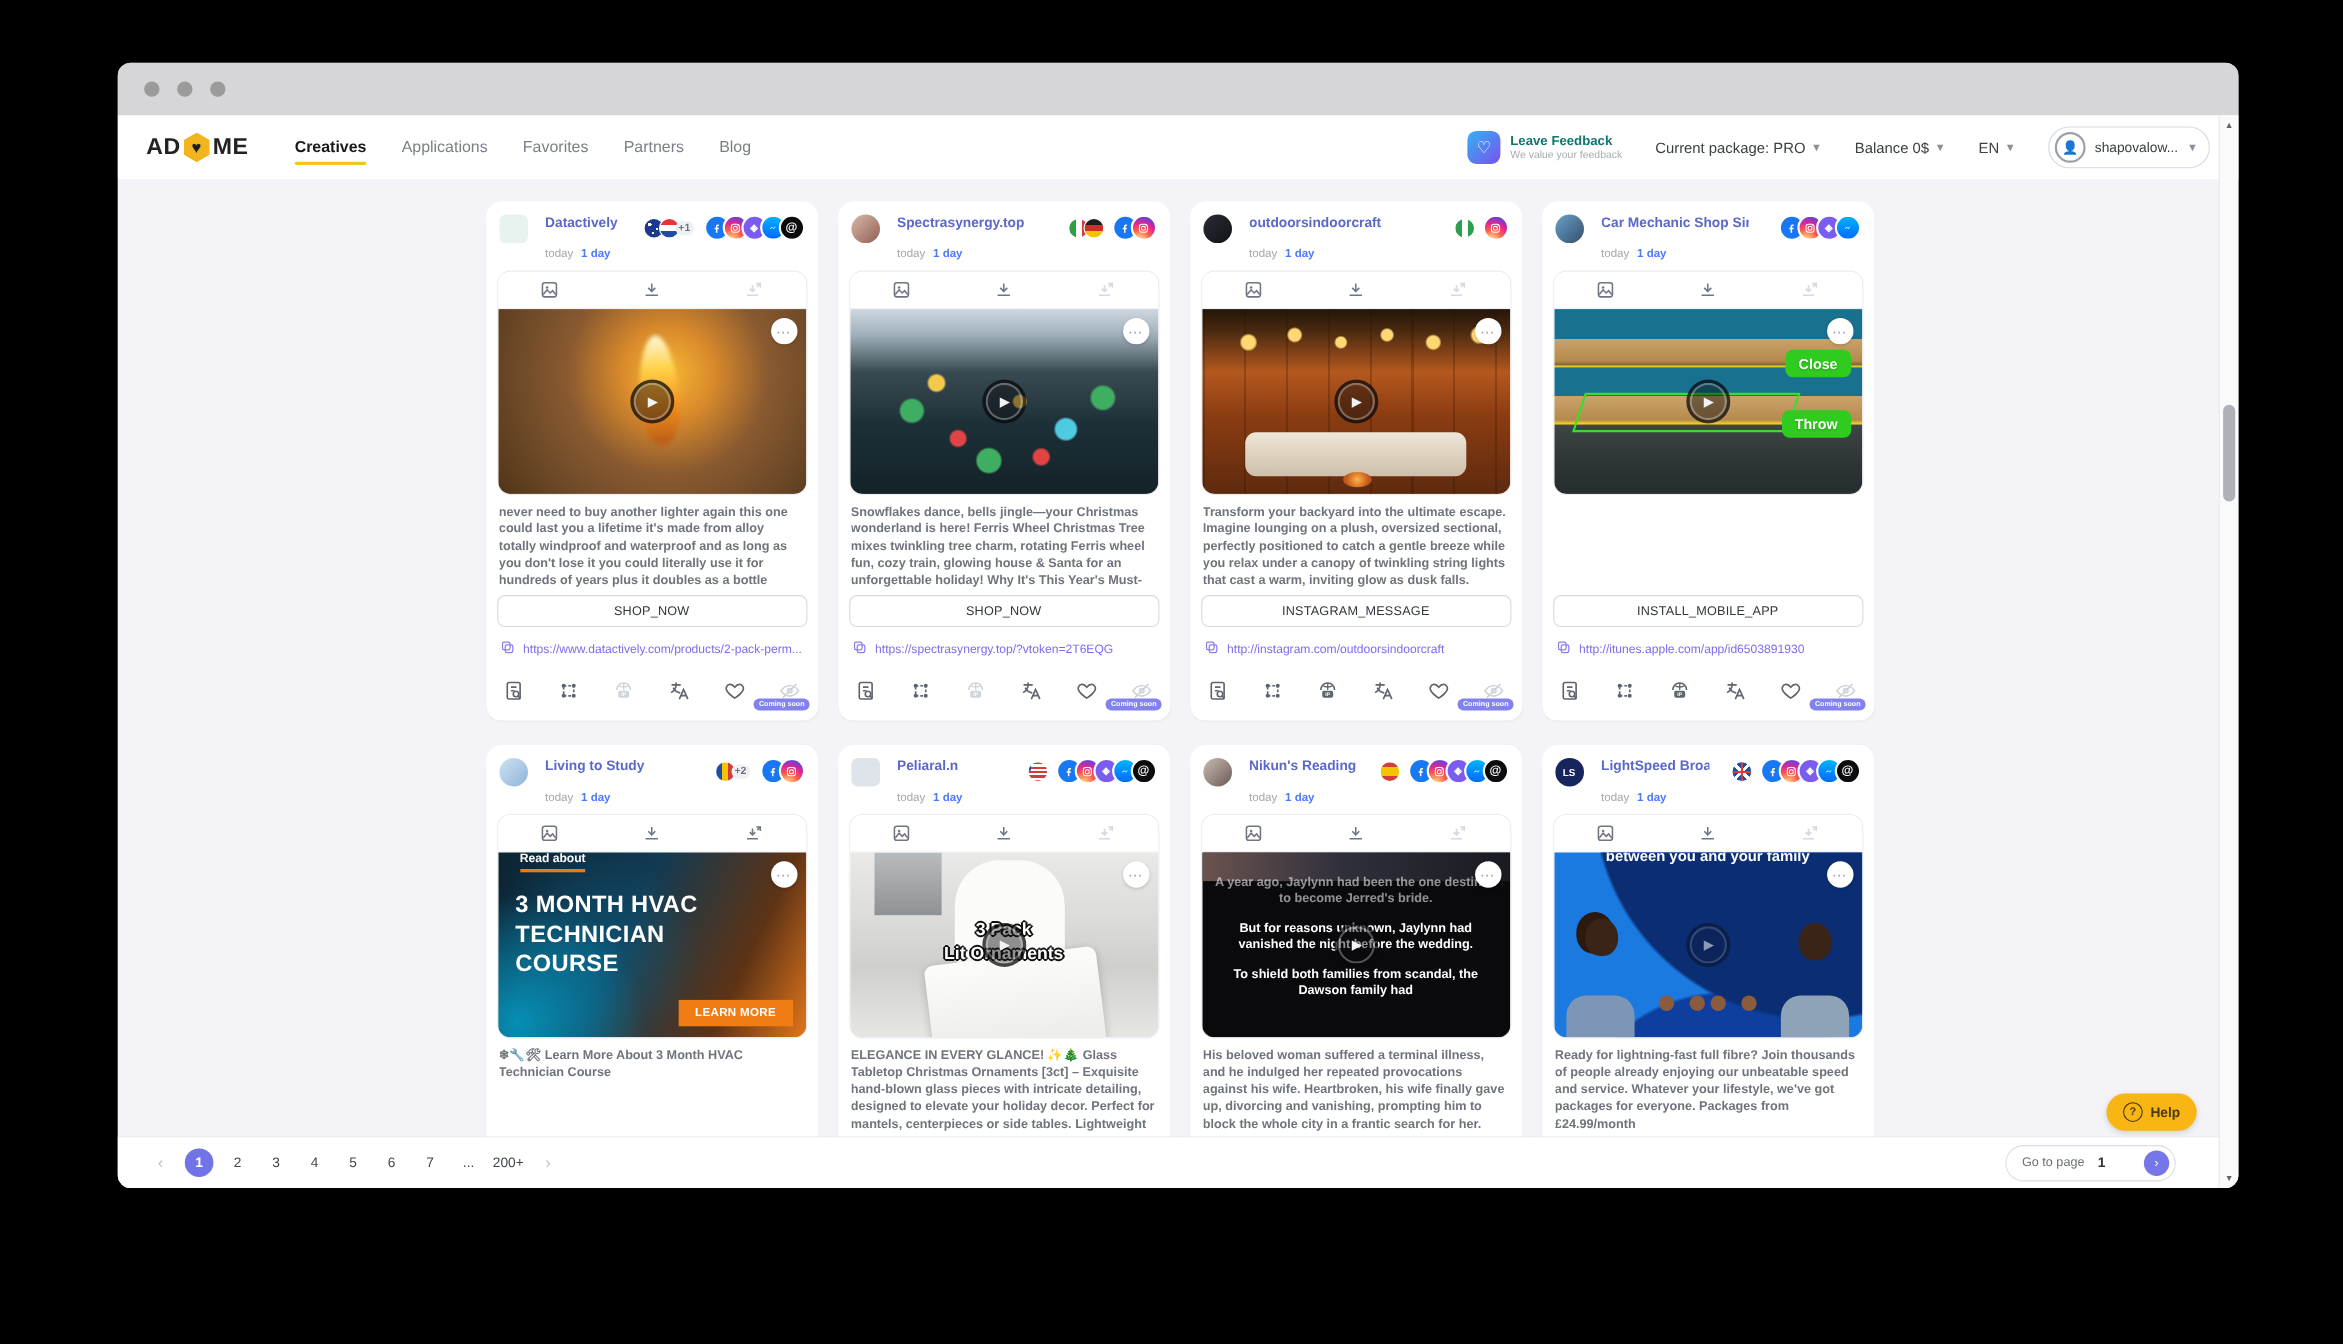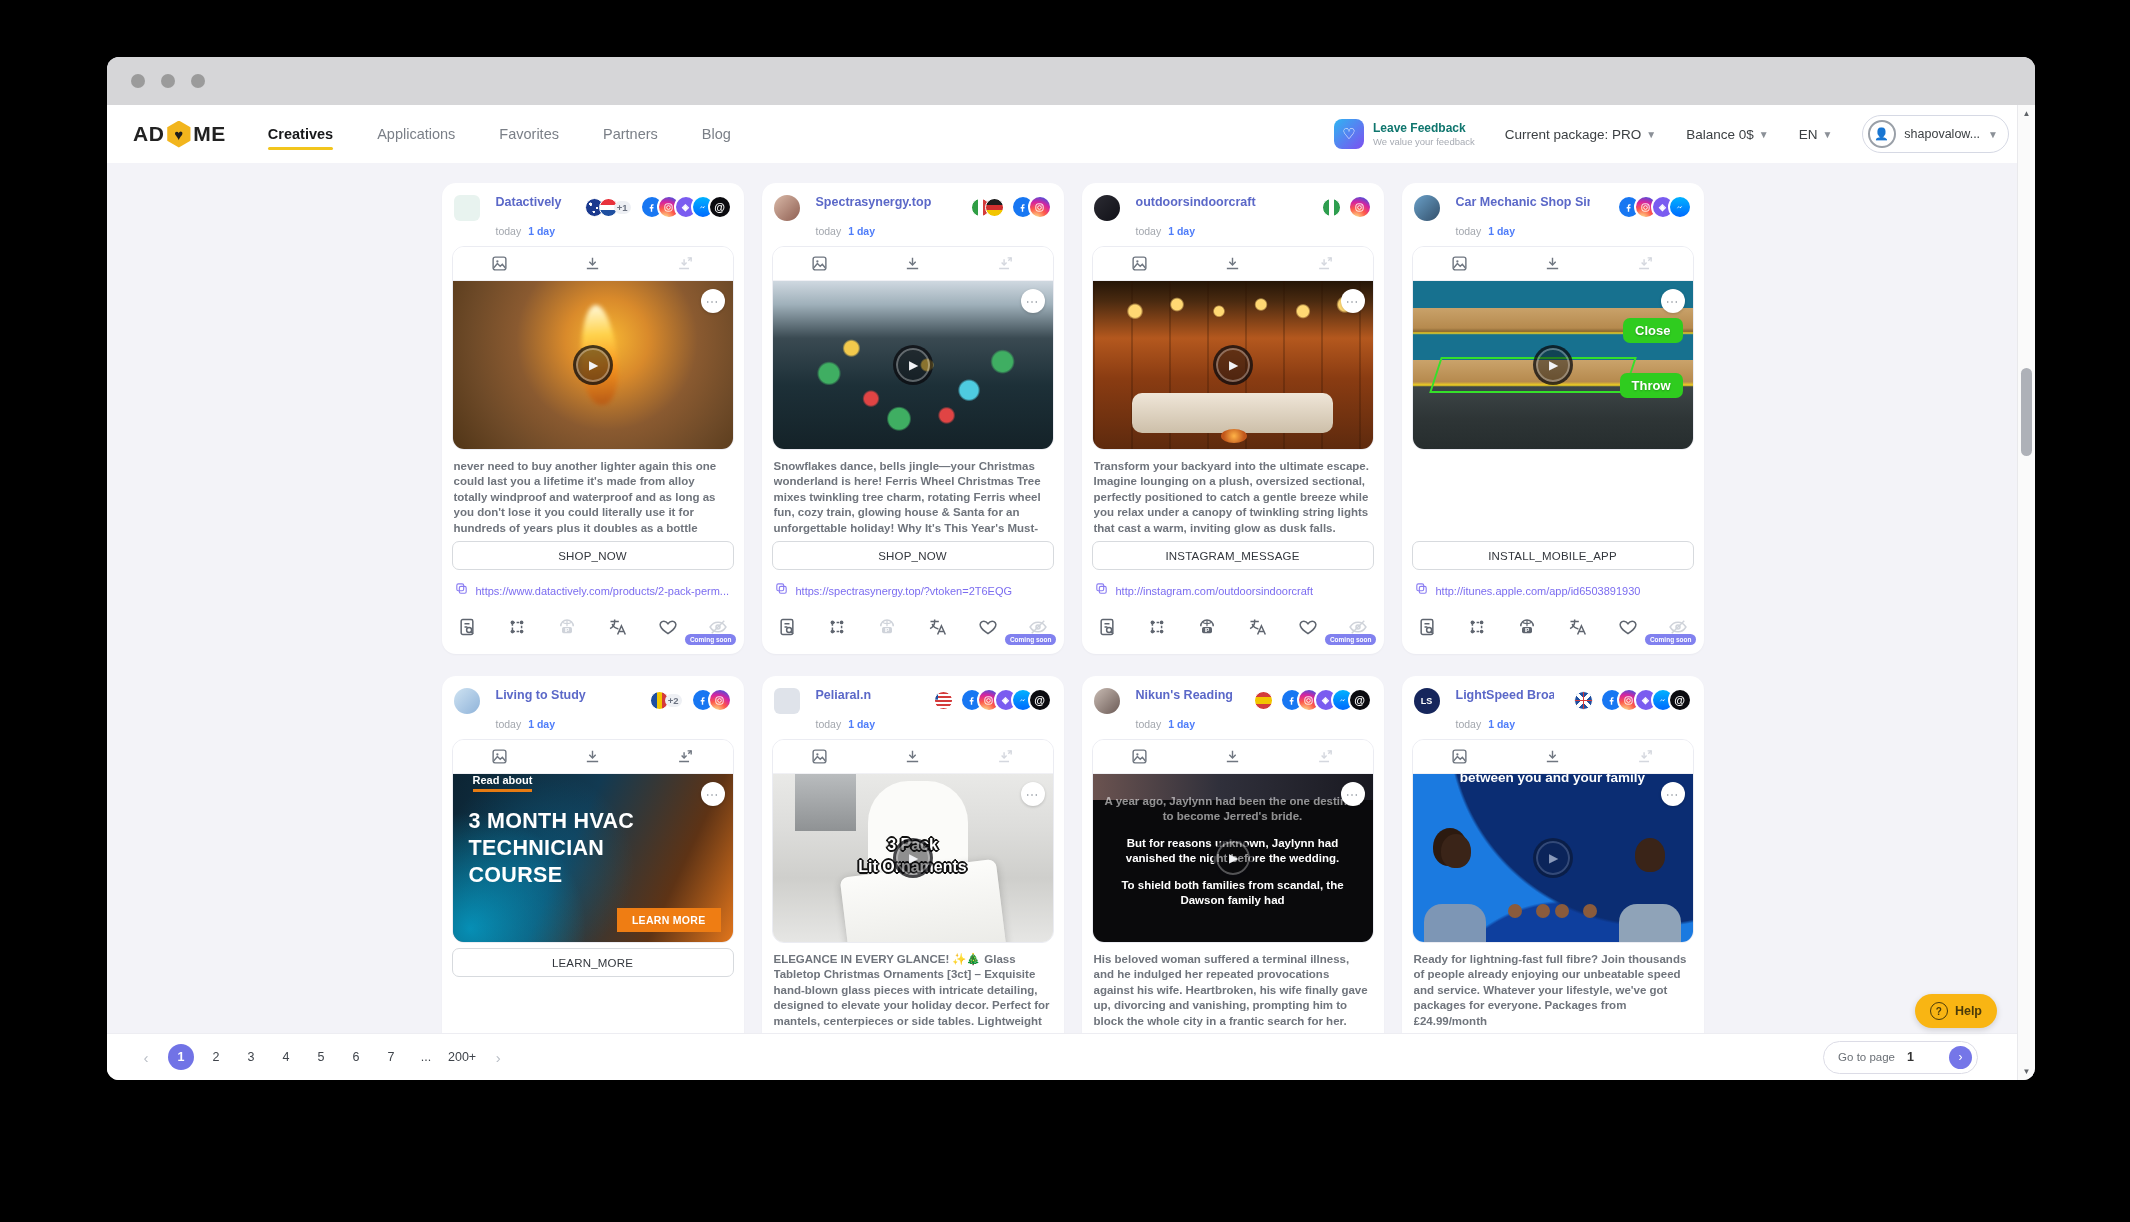--- a/index.html
+++ b/index.html
@@ -9,21 +9,21 @@
           overflow:hidden;background:#f3f3f8;}
   
   .chrome{height:48px;background:#d6d6d8;display:flex;align-items:center;padding-left:24px;gap:16px;}
   .chrome .dot{width:14px;height:14px;border-radius:50%;background:#9b9b9b;}
   
   .appbar{height:58px;background:#fff;display:flex;align-items:center;padding:0 26px;position:relative;z-index:5;}
   .logo{display:flex;align-items:center;font-weight:800;font-size:21px;color:#222;letter-spacing:.5px;}
   .logo .heart{width:27px;height:27px;margin:0 1px;background:#f2b51d;display:flex;align-items:center;justify-content:center;
     clip-path:polygon(50% 0,93% 25%,93% 75%,50% 100%,7% 75%,7% 25%);}
   .logo .heart span{color:#1d1d1d;font-size:15px;line-height:1;}
-  nav{display:flex;gap:44px;margin-left:42px;}
+  nav{display:flex;gap:32px;margin-left:42px;}
   .nav-item{font-size:14.5px;color:#7a7f87;position:relative;padding:6px 0;cursor:pointer;}
   .nav-item.active{color:#17181a;font-weight:600;}
   .nav-item.active::after{content:"";position:absolute;left:0;right:0;bottom:-2px;height:3.5px;border-radius:2px;background:#f2c51d;}
   .appbar-right{margin-left:auto;display:flex;align-items:center;gap:30px;}
   .feedback{display:flex;align-items:center;gap:9px;}
   .fb-icon{width:30px;height:30px;border-radius:8px;background:linear-gradient(135deg,#2fb5f2,#7d4ff0);
     color:#fff;display:flex;align-items:center;justify-content:center;font-size:15px;}
   .fb-txt b{display:block;font-size:12px;color:#0f766e;}
   .fb-txt span{display:block;font-size:9.5px;color:#a7abb3;margin-top:1px;}
   .hdr-dd{font-size:13.5px;color:#3c4043;display:flex;align-items:center;gap:5px;cursor:pointer;}
@@ -767,20 +767,21 @@
                 </svg>
               </div>
       </div>
       <div class="m-img m-hvac">
               <div class="kicker">Read about</div>
               <div class="htitle">3 MONTH HVAC TECHNICIAN COURSE</div>
               <div class="hcta">LEARN MORE</div>
               <div class="more">⋯</div>
             </div>
     </div>
+    <div class="desc">❄🔧🛠 Learn More About 3 Month HVAC Technician Course</div>
     <div class="cta">LEARN_MORE</div>
     <div class="urlrow" style="visibility:hidden;">
       <span><svg viewBox="0 0 24 24" fill="none" stroke="currentColor" stroke-width="1.8">
                 <rect x="8.5" y="8.5" width="11" height="11" rx="2.5"></rect>
                 <rect x="4.5" y="4.5" width="11" height="11" rx="2.5"></rect>
               </svg></span>
       <span class="url"></span>
     </div>
     <div class="actions">
       

